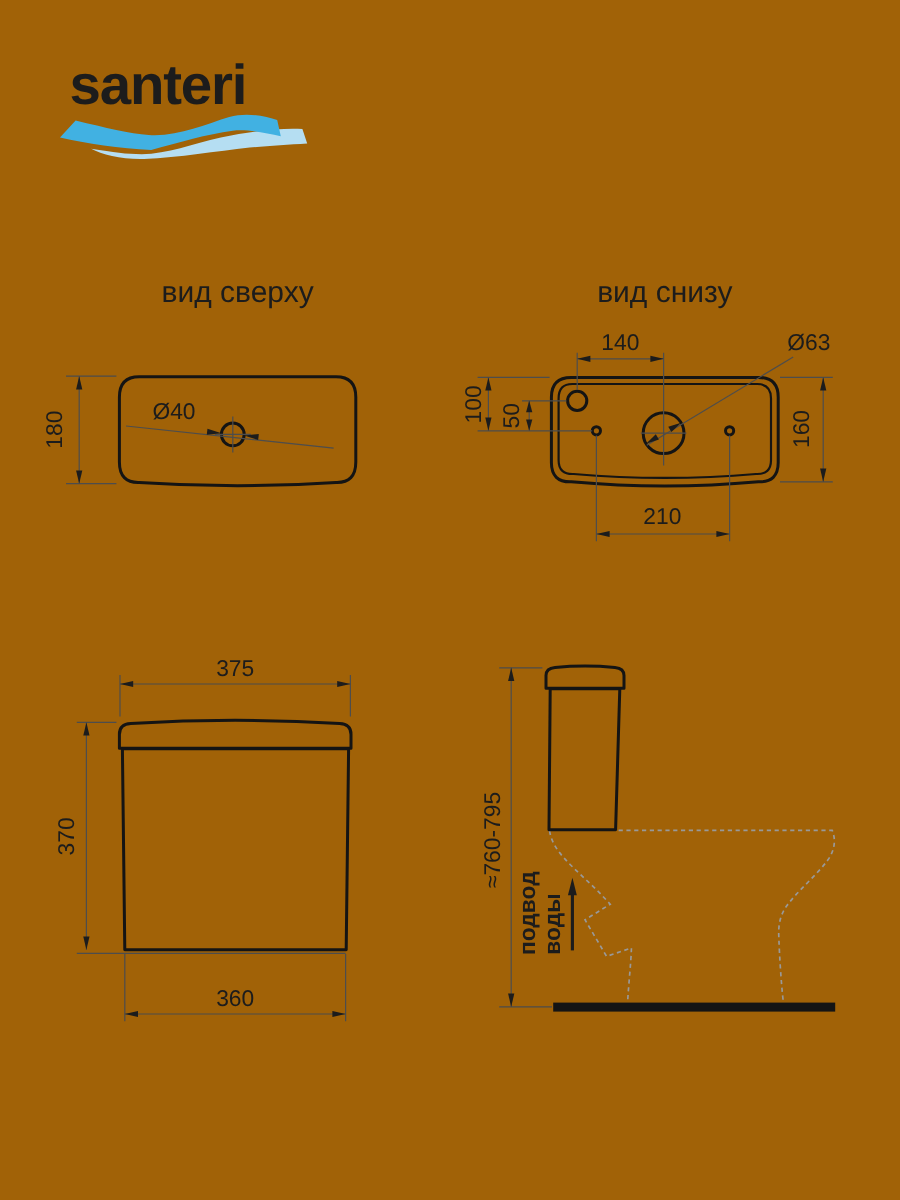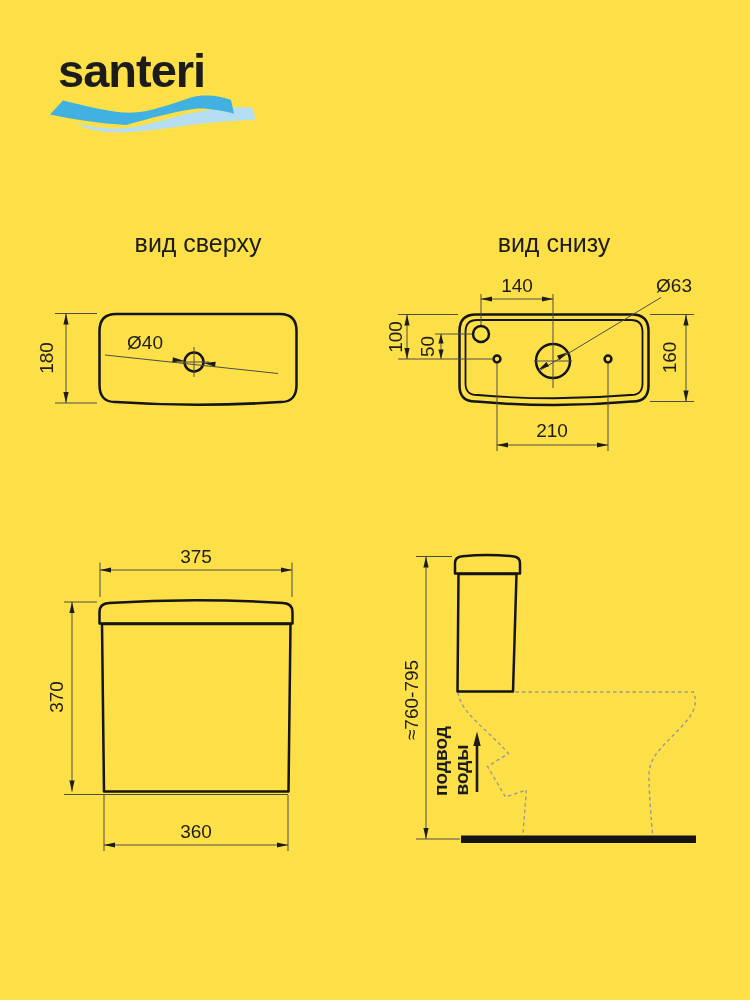--- a/index.html
+++ b/index.html
@@ -1,16 +1,16 @@
 <!DOCTYPE html>
 <html><head>
 <meta charset="utf-8">
 <style>
   html,body{margin:0;padding:0;background:#ffffff;}
-  .page{position:relative;width:750px;height:1000px;background:#fde047;overflow:hidden;
+  .page{position:relative;width:750px;height:1000px;background:#a16207;overflow:hidden;
         font-family:"Liberation Sans", sans-serif;}
   svg text{font-family:"Liberation Sans", sans-serif;fill:#1c1c1c;}
   .title{font-size:25px;}
   .dim{font-size:19px;}
   .dimb{font-size:19px;font-weight:bold;}
   .logo-text{font-size:47px;font-weight:bold;letter-spacing:-1px;}
   .outline{fill:none;stroke:#141414;stroke-width:2.5;stroke-linejoin:round;}
   .outline-thin{fill:none;stroke:#141414;stroke-width:1.8;stroke-linejoin:round;}
   .thin{fill:none;stroke:#4d4d4d;stroke-width:1;}
   .arrow{fill:#1c1c1c;stroke:none;}

